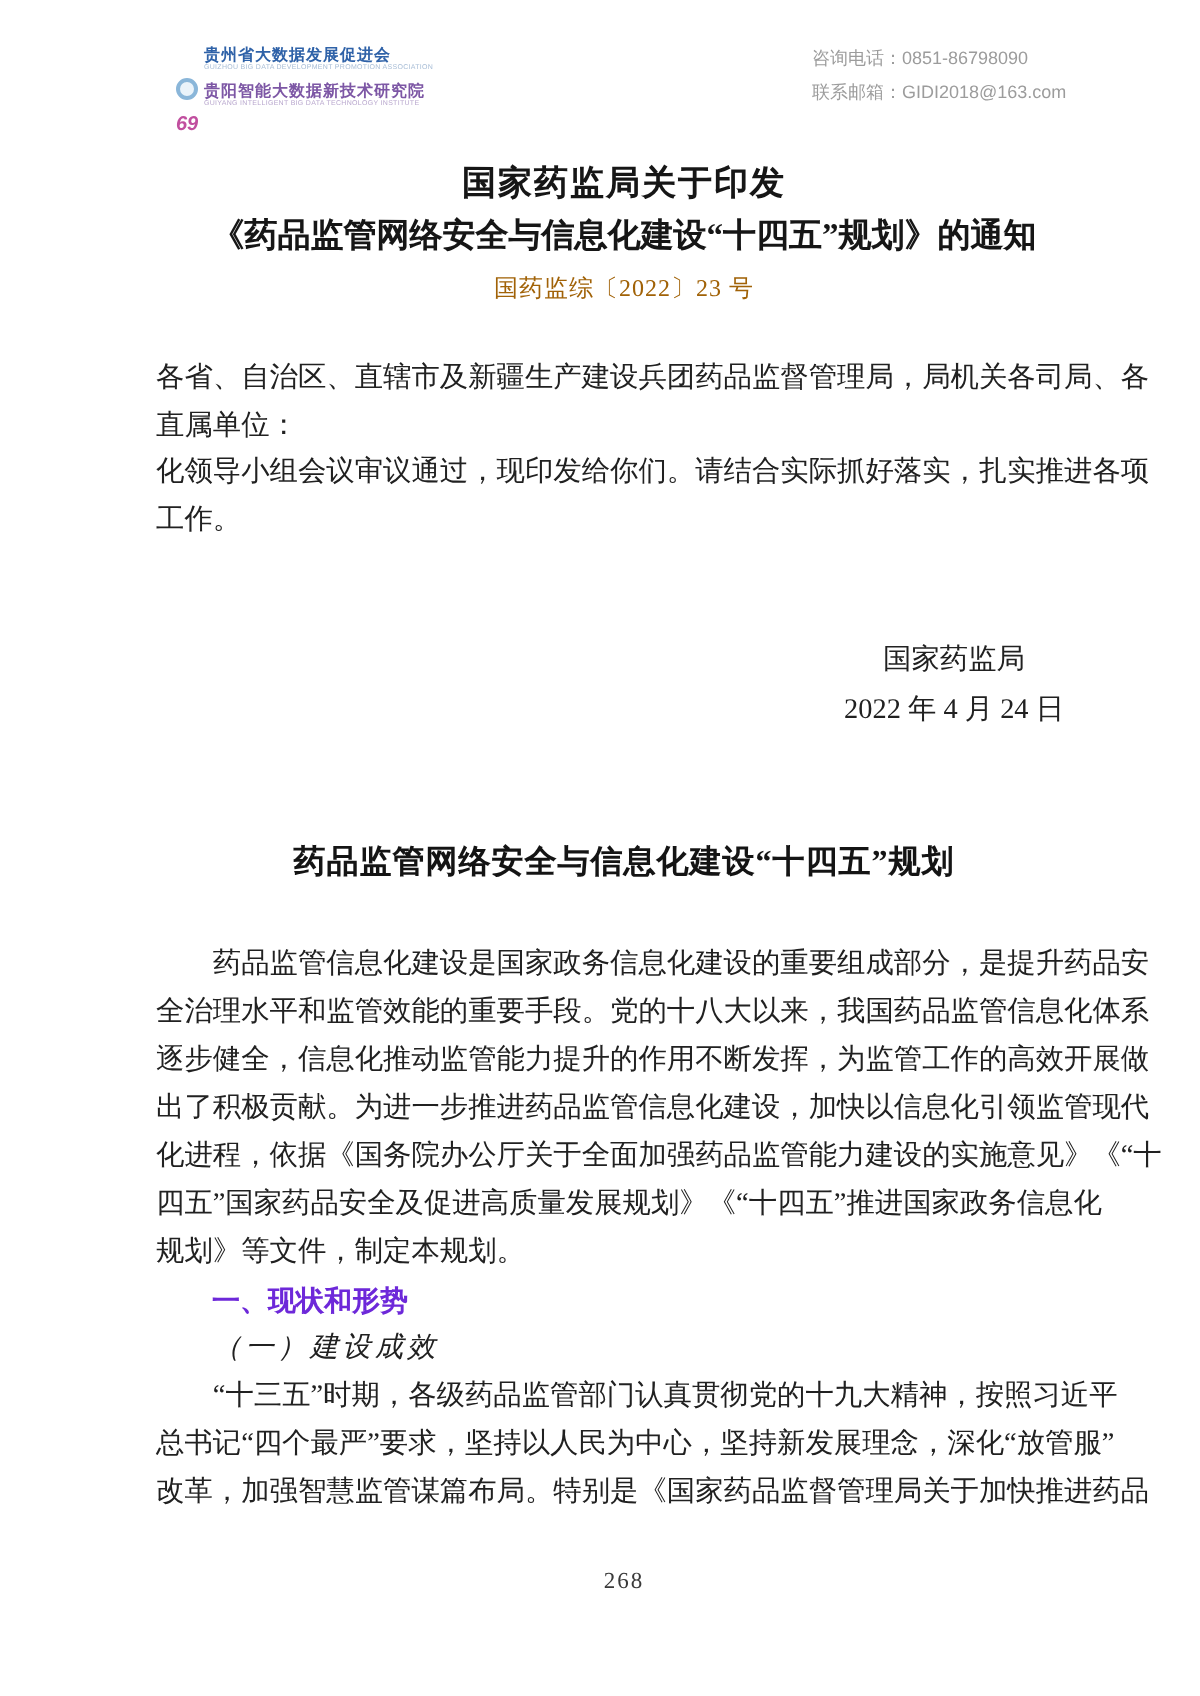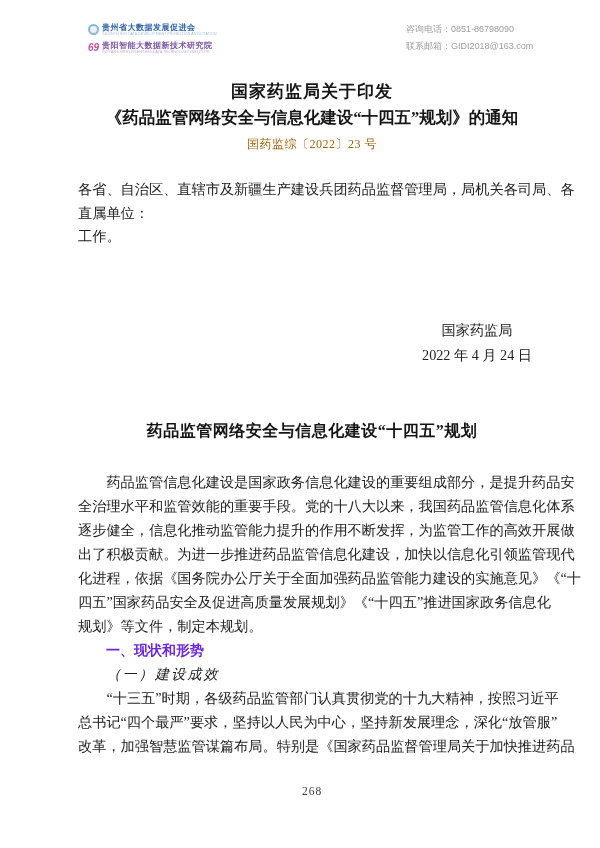--- a/index.html
+++ b/index.html
@@ -13,21 +13,21 @@
     color: #212121;
     padding-left: 24px;
   }
 
   
   .logos { position: absolute; left: 88px; top: 23px; }
   .logo-row { display: flex; align-items: flex-start; height: 18px; }
   .logo-icon {
     flex: 0 0 auto;
     width: 11px; height: 11px;
-    margin-right: 3px; margin-top: 1px;
+    margin-right: 3px; margin-top: 16px;
     display: inline-block;
     box-sizing: border-box;
     font-family: "Liberation Sans", sans-serif;
   }
   .logo-icon.assoc {
     border: 2px solid #8ab6d9;
     border-radius: 50%;
     background: #eaf3fa;
   }
   .logo-icon.inst {
@@ -141,20 +141,21 @@
     <div><span>联系邮箱：</span><span>GIDI2018@163.com</span></div>
   </div>
 
   <div class="title-line1">国家药监局关于印发</div>
   <div class="title-line2">《药品监管网络安全与信息化建设“十四五”规划》的通知</div>
   <div class="doc-number">国药监综〔2022〕23 号</div>
 
   <div class="notice-body">
     <div class="line">各省、自治区、直辖市及新疆生产建设兵团药品监督管理局，局机关各司局、各</div>
     <div class="line">直属单位：</div>
+    <div class="line">化领导小组会议审议通过，现印发给你们。请结合实际抓好落实，扎实推进各项</div>
     <div class="line">工作。</div>
   </div>
 
   <div class="signature">
     <div class="sig-name">国家药监局</div>
     <div class="sig-date">2022 年 4 月 24 日</div>
   </div>
 
   <div class="plan-title">药品监管网络安全与信息化建设“十四五”规划</div>
 

